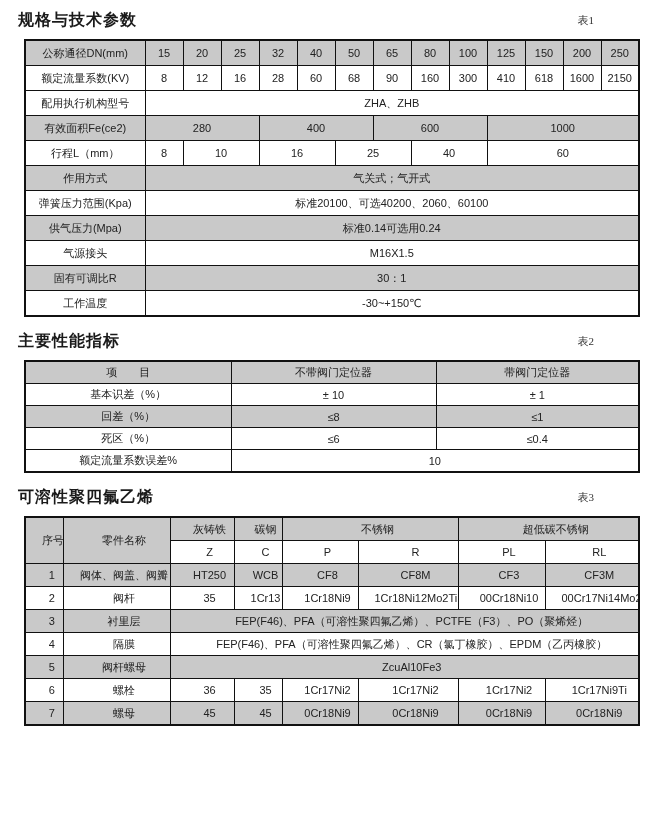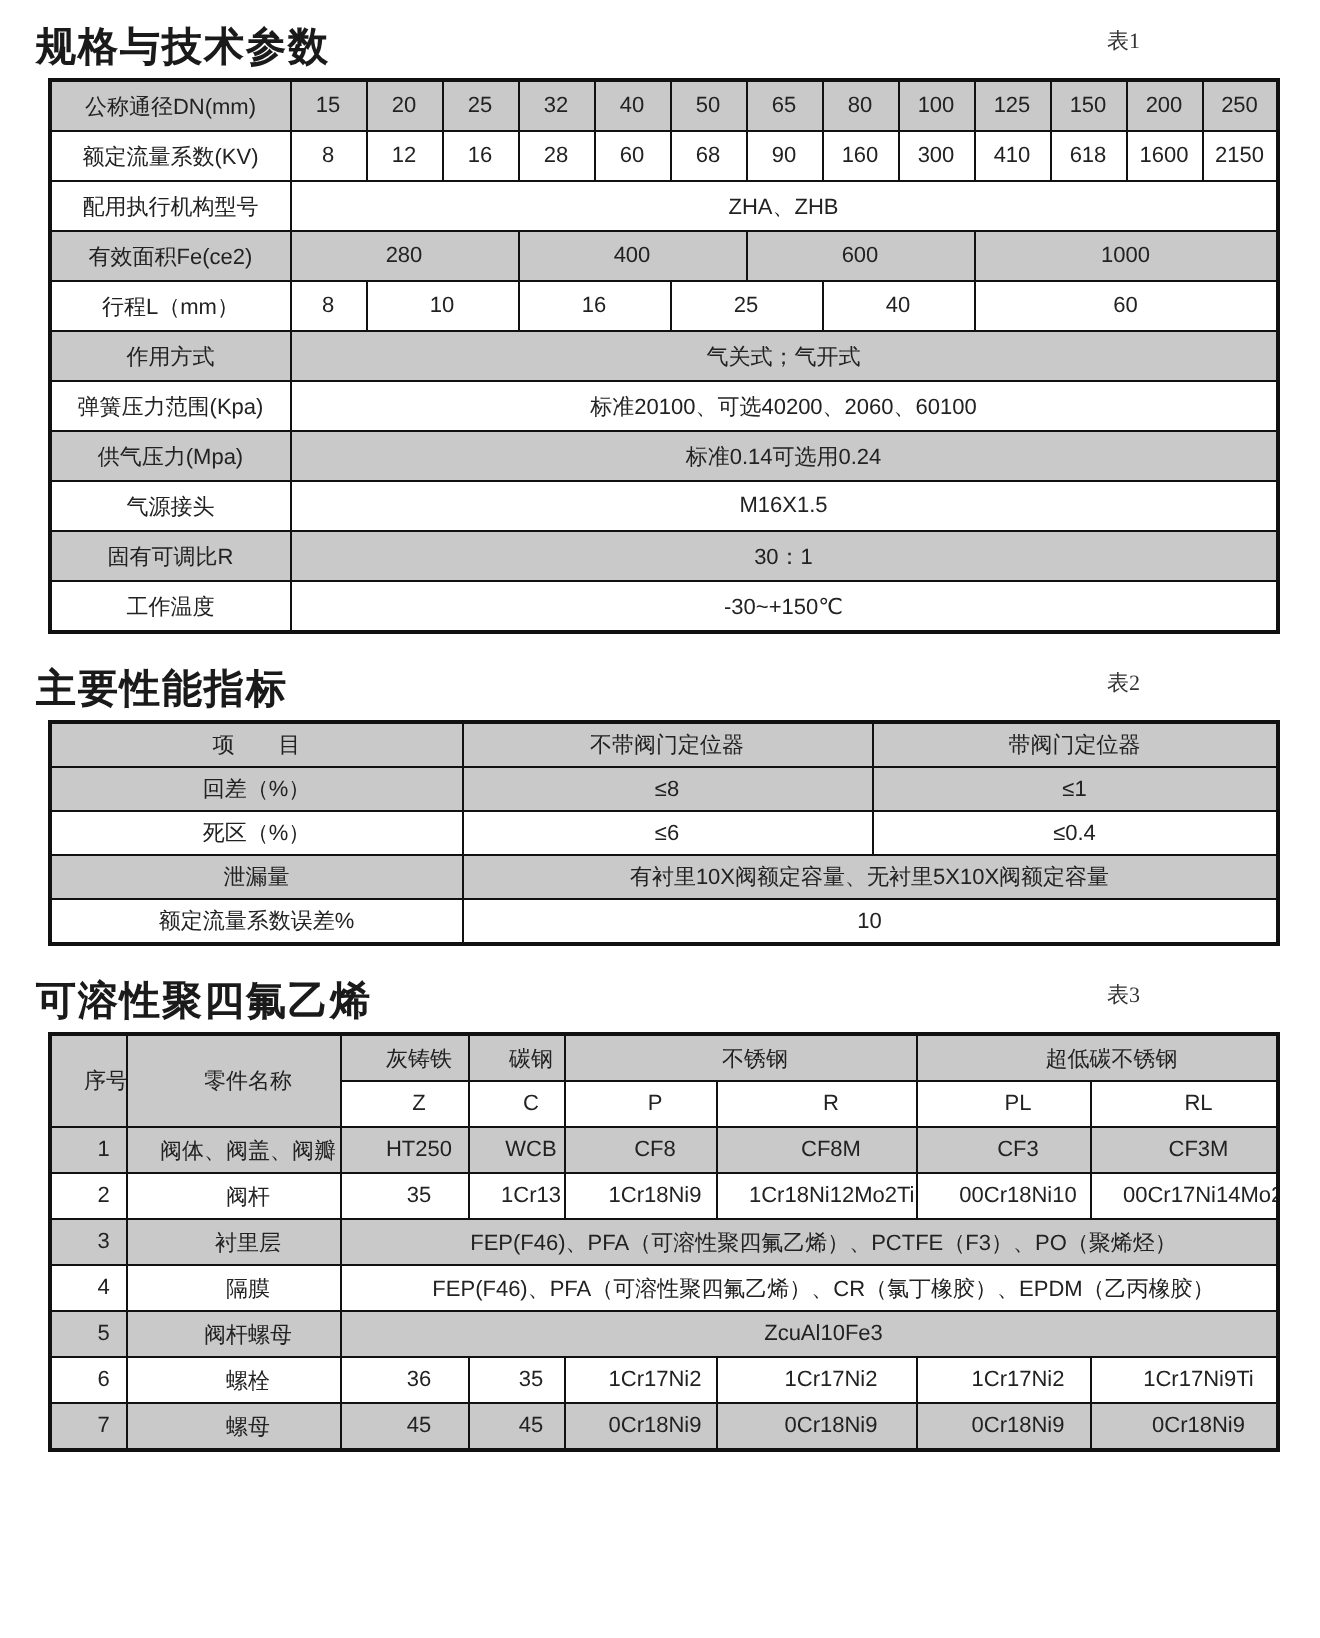--- a/index.html
+++ b/index.html
@@ -9,28 +9,28 @@
     color:#2b2b2b;
     box-sizing:border-box;
     padding:10px 20px 0 18px;
   }
   .section-head{
     position:relative;
     height:24px;
     margin-bottom:5px;
   }
   .section-title{
-    font-size:20px;
+    font-size:16px;
     font-weight:bold;
     color:#1a1a1a;
     letter-spacing:1px;
   }
   .table-tag{
     position:absolute;
-    right:70px;
+    right:46px;
     top:3px;
     font-size:11px;
     font-weight:normal;
     color:#333;
     font-family:"Liberation Serif","DejaVu Serif",serif;
   }
   table{
     border-collapse:collapse;
     table-layout:fixed;
     width:616px;
@@ -170,33 +170,34 @@
         <col style="width:206px">
         <col style="width:205px">
         <col>
       </colgroup>
     <tbody>
         <tr class="shade">
       <td class="shade">项　　目</td>
       <td class="shade">不带阀门定位器</td>
       <td class="shade">带阀门定位器</td>
     </tr>
+    <tr>
+      <td>基本识差（%）</td>
+      <td>± 10</td>
+      <td>± 1</td>
+    </tr>
     <tr class="shade">
       <td class="shade">回差（%）</td>
       <td class="shade">≤8</td>
       <td class="shade">≤1</td>
     </tr>
     <tr>
       <td>死区（%）</td>
       <td>≤6</td>
       <td>≤0.4</td>
-    </tr>
-    <tr class="shade">
-      <td class="shade">泄漏量</td>
-      <td colspan="2" class="shade">有衬里10X阀额定容量、无衬里5X10X阀额定容量</td>
     </tr>
     <tr>
       <td>额定流量系数误差%</td>
       <td colspan="2">10</td>
     </tr>
   </tbody>
     </table>
 </div>
 
 <div class="sec sec2">

